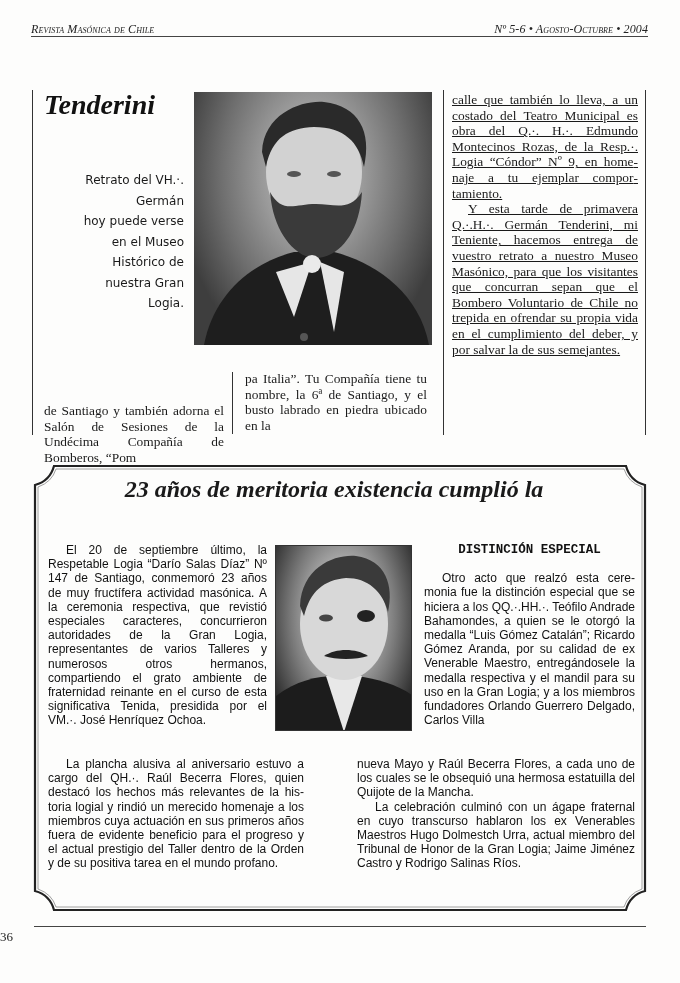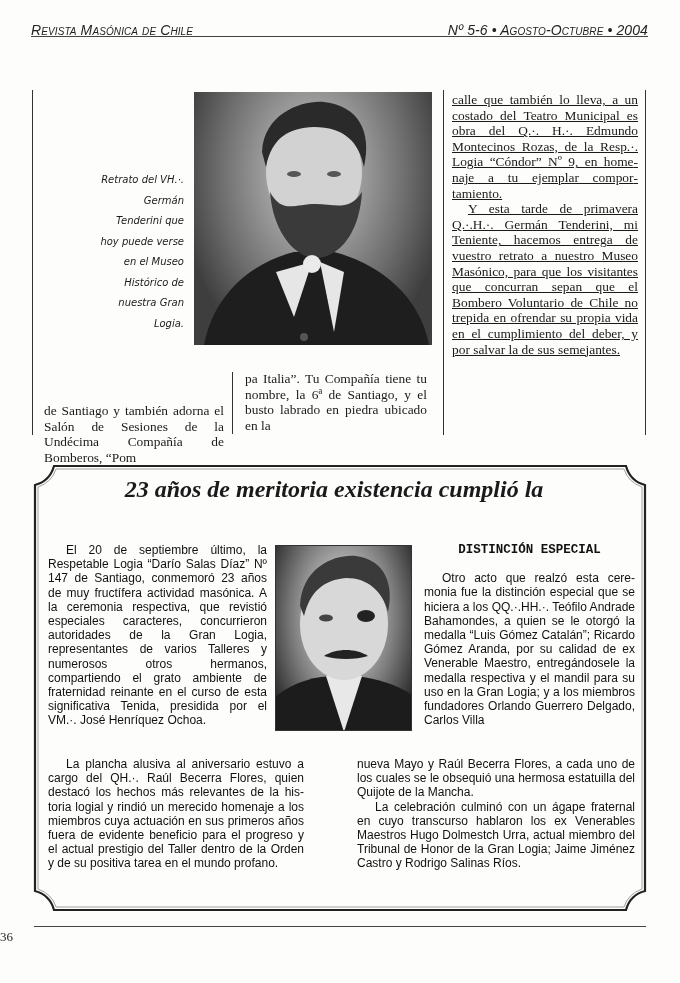--- a/index.html
+++ b/index.html
@@ -1,27 +1,27 @@
 <!DOCTYPE html>
 <html><head>
 <meta charset="utf-8">
 <style>
   * { box-sizing: border-box; margin: 0; padding: 0; }
   html, body { width: 680px; height: 983px; background: #fdfdfc; overflow: hidden; }
   body { position: relative; font-family: "Liberation Serif", serif; color: #1a1a1a; }
 
-  .header { position: absolute; left: 31px; right: 32px; top: 22px; height: 14px; font-family: Liberation Sans, sans-serif; font-size: 14px; font-style: italic; color: #222; letter-spacing: 0.1px; }
+  .header { position: absolute; left: 31px; right: 32px; top: 22px; height: 14px; font-family: Liberation Serif, serif; font-size: 12px; font-style: italic; color: #222; letter-spacing: 0.1px; }
   .header .left { position: absolute; left: 0; top: 0; font-variant: small-caps; }
   .header .right { position: absolute; right: 0; top: 0; font-variant: small-caps; }
   .header-rule { position: absolute; left: 31px; right: 32px; top: 36px; height: 1px; background: #444; }
 
   
   .vrule { position: absolute; background: #333; width: 1px; }
   .article-title { position: absolute; left: 44px; top: 88px; width: 150px; font-family: "Liberation Serif", serif; font-style: italic; font-size: 28px; line-height: 33px; color: #111; }
-  .caption { position: absolute; left: 44px; top: 170px; width: 140px; text-align: right; font-family: "DejaVu Sans", sans-serif; font-style: italic; font-size: 10px; line-height: 20.5px; color: #1a1a1a; }
+  .caption { position: absolute; left: 44px; top: 170px; width: 140px; text-align: right; font-family: "DejaVu Sans", sans-serif; font-size: 12px; line-height: 20.5px; color: #1a1a1a; }
   .photo { position: absolute; overflow: hidden; }
   .photo1 { left: 194px; top: 92px; width: 238px; height: 253px; background: radial-gradient(ellipse at 50% 32%, #c9c9c9 0%, #9a9a9a 30%, #6e6e6e 55%, #3e3e3e 80%); }
   .photo2 { left: 275px; top: 545px; width: 137px; height: 186px; background: radial-gradient(ellipse at 50% 38%, #e0e0e0 0%, #b9b9b9 28%, #7a7a7a 55%, #2e2e2e 85%); border: 1px solid #333; }
 
   .serif-text { font-family: "Liberation Serif", serif; font-size: 13.4px; line-height: 15.6px; text-align: justify; color: #1a1a1a; hyphens: manual; }
   .col-a { position: absolute; left: 44px; top: 371px; width: 180px; margin-top: 32px; }
   .col-b { position: absolute; left: 245px; top: 371px; width: 182px; }
   .col-c { position: absolute; left: 452px; top: 92px; width: 186px; text-decoration: underline; }
   .col-c p + p { text-indent: 16px; }
 
@@ -49,26 +49,25 @@
   <span class="right">Nº 5-6 • Agosto-Octubre • 2004</span>
 </div>
 <div class="header-rule"></div>
 
 <div class="vrule" style="left:32px; top:90px; height:345px;"></div>
 <div class="vrule" style="left:232px; top:372px; height:62px;"></div>
 <div class="vrule" style="left:443px; top:90px; height:345px;"></div>
 <div class="vrule" style="left:645px; top:90px; height:345px;"></div>
 
 <h1 class="article-title">
-  <br>
+  <span>Tenderini</span><br>
 </h1>
 <div class="caption">
   <div>Retrato del VH.·.</div>
   <div>Germán</div>
-  <div>Tenderini que</div>
   <div>hoy puede verse</div>
   <div>en el Museo</div>
   <div>Histórico de</div>
   <div>nuestra Gran</div>
   <div>Logia.</div>
 </div>
 
 <div class="photo photo1" aria-label="Portrait of Germán Tenderini">
   <svg width="238" height="253" viewBox="0 0 238 253">
     <path d="M10 253 C 20 200, 60 170, 100 160 L 140 160 C 180 170, 225 200, 235 253 Z" fill="#1e1e1e"></path>

